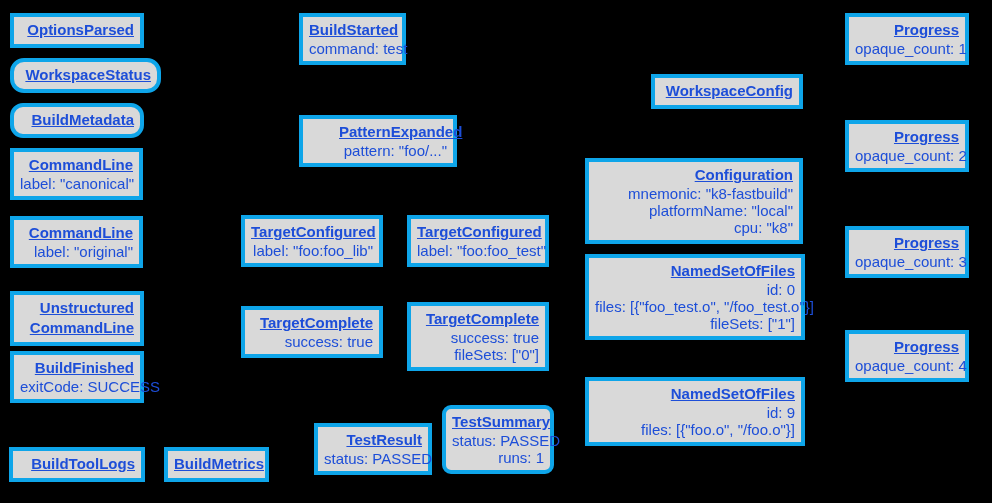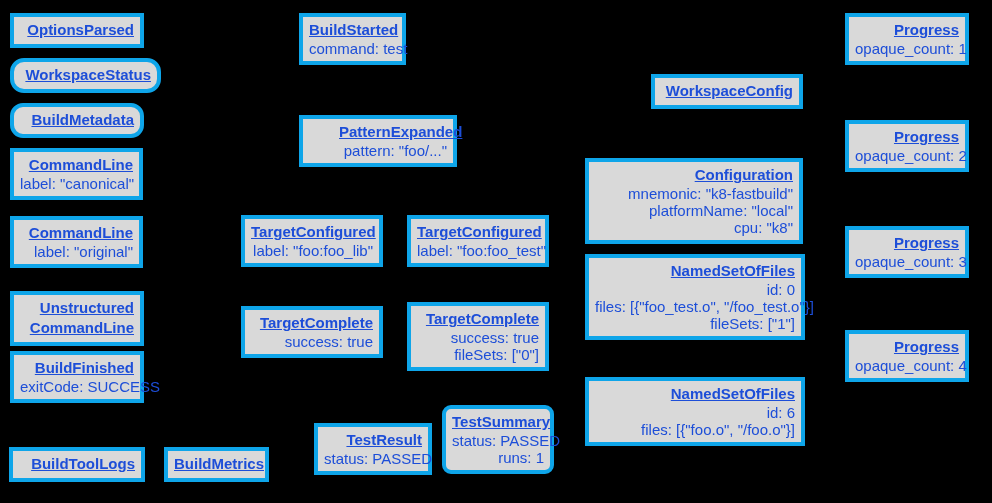--- a/index.html
+++ b/index.html
@@ -135,21 +135,21 @@
 
   <div class="node" style="left:585px;top:254px;width:220px;">
     <div class="title">NamedSetOfFiles</div>
     <div class="line">id: 0</div>
     <div class="line">files: [{"foo_test.o", "/foo_test.o"}]</div>
     <div class="line">fileSets: ["1"]</div>
   </div>
 
   <div class="node" style="left:585px;top:377px;width:220px;">
     <div class="title">NamedSetOfFiles</div>
-    <div class="line">id: 6</div>
+    <div class="line">id: 9</div>
     <div class="line">files: [{"foo.o", "/foo.o"}]</div>
   </div>
 
   <div class="node" style="left:845px;top:13px;width:124px;">
     <div class="title">Progress</div>
     <div class="line">opaque_count: 1</div>
   </div>
 
   <div class="node" style="left:845px;top:120px;width:124px;">
     <div class="title">Progress</div>

